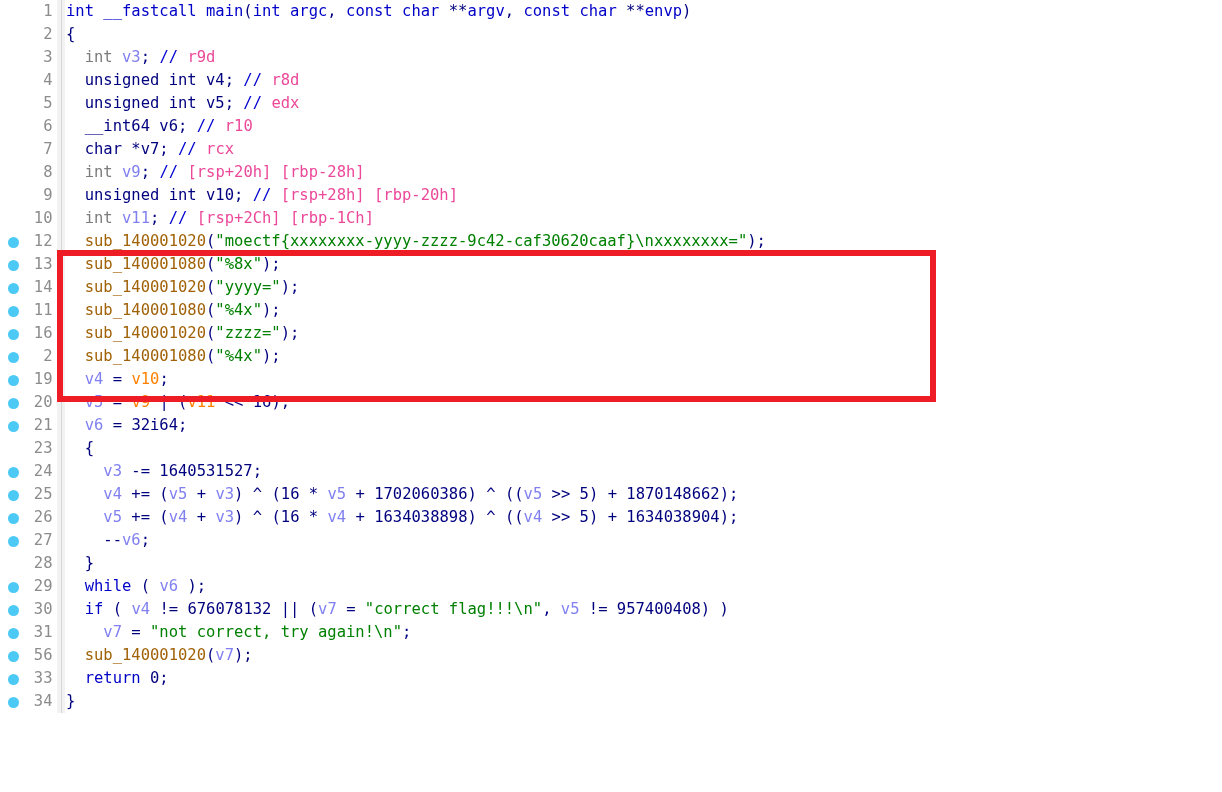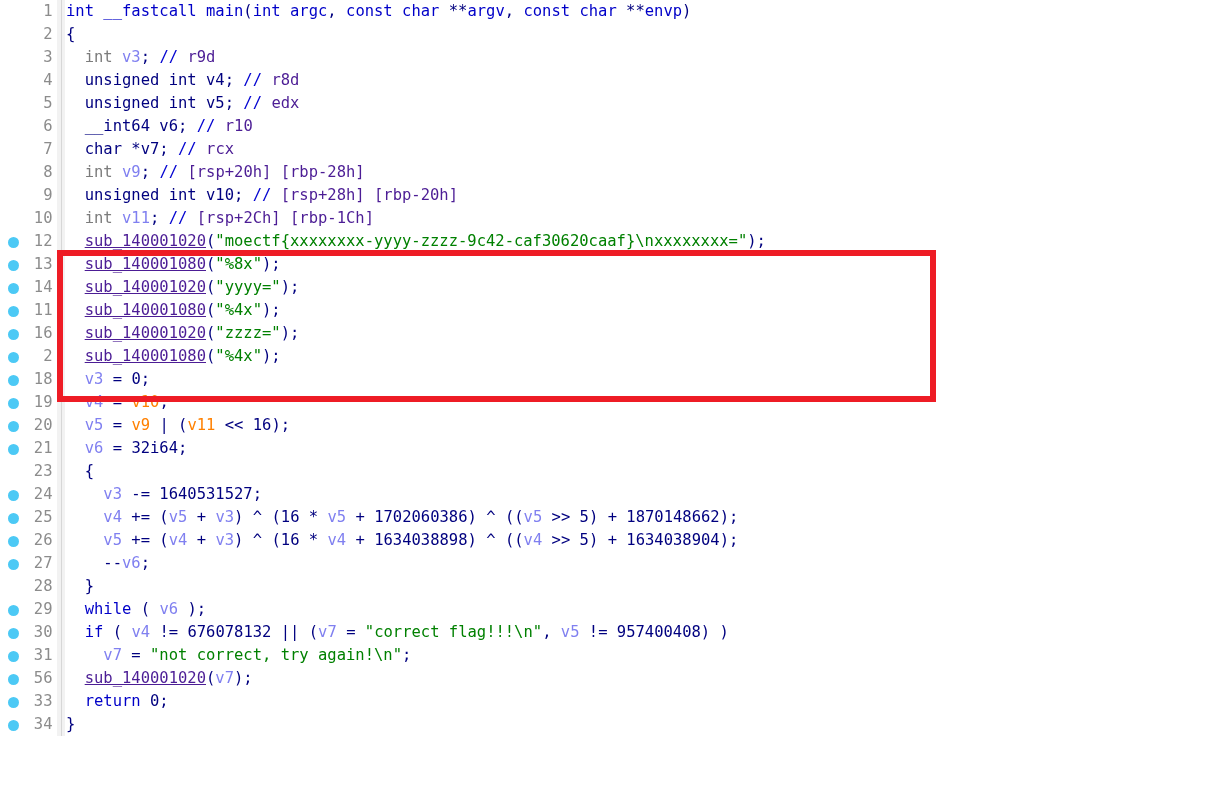--- a/index.html
+++ b/index.html
@@ -79,26 +79,26 @@
     position: absolute;
     left: 66px;
     top: 0;
     white-space: pre;
   }
 
   
   .kw        { color: #00007f; }   
   .kw-blue   { color: #0000c8; }   
   .type-dim  { color: #7c7c7c; }   
-  .fn        { color: #4c1d95; text-decoration: underline; }   
+  .fn        { color: #a16207; }   
   .str       { color: #008000; }   
   .var       { color: #8080f0; }   
   .var-hl    { color: #ff8000; }   
   .cmt-mark  { color: #0000d0; }   
-  .cmt       { color: #4c1d95; }   
+  .cmt       { color: #ec4899; }   
   .num       { color: #00007f; }   
   .punct     { color: #00007f; }
 
   
   #red-box {
     position: absolute;
     left: 57px;
     top: 250px;
     width: 879px;
     height: 152px;
@@ -121,21 +121,20 @@
       <div class="code-line"><span class="lineno">7</span><span class="gutter-band"></span><span class="gutter-rule"></span><span class="code-text">  <span class="kw">char</span> <span class="kw">*v7</span><span class="kw">;</span> <span class="cmt-mark">//</span> <span class="cmt">rcx</span></span></div>
       <div class="code-line"><span class="lineno">8</span><span class="gutter-band"></span><span class="gutter-rule"></span><span class="code-text">  <span class="type-dim">int</span> <span class="var" style="color: rgb(128, 128, 240);">v9</span><span class="kw">;</span> <span class="cmt-mark">//</span> <span class="cmt">[rsp+20h] [rbp-28h]</span></span></div>
       <div class="code-line"><span class="lineno">9</span><span class="gutter-band"></span><span class="gutter-rule"></span><span class="code-text">  <span class="kw">unsigned int</span> <span class="kw">v10</span><span class="kw">;</span> <span class="cmt-mark">//</span> <span class="cmt">[rsp+28h] [rbp-20h]</span></span></div>
       <div class="code-line"><span class="lineno">10</span><span class="gutter-band"></span><span class="gutter-rule"></span><span class="code-text">  <span class="type-dim">int</span> <span class="var" style="color: rgb(128, 128, 240);">v11</span><span class="kw">;</span> <span class="cmt-mark">//</span> <span class="cmt">[rsp+2Ch] [rbp-1Ch]</span></span></div>
       <div class="code-line"><span class="bp-dot" style="background: rgb(76, 201, 245);"></span><span class="lineno">12</span><span class="gutter-band"></span><span class="gutter-rule"></span><span class="code-text">  <span class="fn">sub_140001020</span><span class="punct">(</span><span class="str" style="color: rgb(0, 128, 0);">"moectf{xxxxxxxx-yyyy-zzzz-9c42-caf30620caaf}\nxxxxxxxx="</span><span class="punct">);</span></span></div>
       <div class="code-line"><span class="bp-dot" style="background: rgb(76, 201, 245);"></span><span class="lineno">13</span><span class="gutter-band"></span><span class="gutter-rule"></span><span class="code-text">  <span class="fn">sub_140001080</span><span class="punct">(</span><span class="str" style="color: rgb(0, 128, 0);">"%8x"</span><span class="punct">);</span></span></div>
       <div class="code-line"><span class="bp-dot" style="background: rgb(76, 201, 245);"></span><span class="lineno">14</span><span class="gutter-band"></span><span class="gutter-rule"></span><span class="code-text">  <span class="fn">sub_140001020</span><span class="punct">(</span><span class="str" style="color: rgb(0, 128, 0);">"yyyy="</span><span class="punct">);</span></span></div>
       <div class="code-line"><span class="bp-dot" style="background: rgb(76, 201, 245);"></span><span class="lineno">11</span><span class="gutter-band"></span><span class="gutter-rule"></span><span class="code-text">  <span class="fn">sub_140001080</span><span class="punct">(</span><span class="str" style="color: rgb(0, 128, 0);">"%4x"</span><span class="punct">);</span></span></div>
       <div class="code-line"><span class="bp-dot" style="background: rgb(76, 201, 245);"></span><span class="lineno">16</span><span class="gutter-band"></span><span class="gutter-rule"></span><span class="code-text">  <span class="fn">sub_140001020</span><span class="punct">(</span><span class="str" style="color: rgb(0, 128, 0);">"zzzz="</span><span class="punct">);</span></span></div>
       <div class="code-line"><span class="bp-dot" style="background: rgb(76, 201, 245);"></span><span class="lineno">2</span><span class="gutter-band"></span><span class="gutter-rule"></span><span class="code-text">  <span class="fn">sub_140001080</span><span class="punct">(</span><span class="str" style="color: rgb(0, 128, 0);">"%4x"</span><span class="punct">);</span></span></div>
-      <div class="code-line"><span class="bp-dot" style="background: rgb(76, 201, 245);"></span><span class="lineno">18</span><span class="gutter-band"></span><span class="gutter-rule"></span><span class="code-text">  <span class="var" style="color: rgb(128, 128, 240);">v3</span> <span class="punct">=</span> <span class="num">0</span><span class="punct">;</span></span></div>
       <div class="code-line"><span class="bp-dot" style="background: rgb(76, 201, 245);"></span><span class="lineno">19</span><span class="gutter-band"></span><span class="gutter-rule"></span><span class="code-text">  <span class="var" style="color: rgb(128, 128, 240);">v4</span> <span class="punct">=</span> <span class="var-hl" style="color: rgb(255, 128, 0);">v10</span><span class="punct">;</span></span></div>
       <div class="code-line"><span class="bp-dot" style="background: rgb(76, 201, 245);"></span><span class="lineno">20</span><span class="gutter-band"></span><span class="gutter-rule"></span><span class="code-text">  <span class="var" style="color: rgb(128, 128, 240);">v5</span> <span class="punct">=</span> <span class="var-hl" style="color: rgb(255, 128, 0);">v9</span> <span class="punct">|</span> <span class="punct">(</span><span class="var-hl" style="color: rgb(255, 128, 0);">v11</span> <span class="punct">&lt;&lt;</span> <span class="num">16</span><span class="punct">);</span></span></div>
       <div class="code-line"><span class="bp-dot" style="background: rgb(76, 201, 245);"></span><span class="lineno">21</span><span class="gutter-band"></span><span class="gutter-rule"></span><span class="code-text">  <span class="var" style="color: rgb(128, 128, 240);">v6</span> <span class="punct">=</span> <span class="num">32i64</span><span class="punct">;</span></span></div>
       <div class="code-line"><span class="lineno">23</span><span class="gutter-band"></span><span class="gutter-rule"></span><span class="code-text">  <span class="kw">{</span></span></div>
       <div class="code-line"><span class="bp-dot" style="background: rgb(76, 201, 245);"></span><span class="lineno">24</span><span class="gutter-band"></span><span class="gutter-rule"></span><span class="code-text">    <span class="var" style="color: rgb(128, 128, 240);">v3</span> <span class="punct">-=</span> <span class="num">1640531527</span><span class="punct">;</span></span></div>
       <div class="code-line"><span class="bp-dot" style="background: rgb(76, 201, 245);"></span><span class="lineno">25</span><span class="gutter-band"></span><span class="gutter-rule"></span><span class="code-text">    <span class="var" style="color: rgb(128, 128, 240);">v4</span> <span class="punct">+=</span> <span class="punct">(</span><span class="var" style="color: rgb(128, 128, 240);">v5</span> <span class="punct">+</span> <span class="var" style="color: rgb(128, 128, 240);">v3</span><span class="punct">)</span> <span class="punct">^</span> <span class="punct">(</span><span class="num">16</span> <span class="punct">*</span> <span class="var" style="color: rgb(128, 128, 240);">v5</span> <span class="punct">+</span> <span class="num">1702060386</span><span class="punct">)</span> <span class="punct">^</span> <span class="punct">((</span><span class="var" style="color: rgb(128, 128, 240);">v5</span> <span class="punct">&gt;&gt;</span> <span class="num">5</span><span class="punct">)</span> <span class="punct">+</span> <span class="num">1870148662</span><span class="punct">);</span></span></div>
       <div class="code-line"><span class="bp-dot" style="background: rgb(76, 201, 245);"></span><span class="lineno">26</span><span class="gutter-band"></span><span class="gutter-rule"></span><span class="code-text">    <span class="var" style="color: rgb(128, 128, 240);">v5</span> <span class="punct">+=</span> <span class="punct">(</span><span class="var" style="color: rgb(128, 128, 240);">v4</span> <span class="punct">+</span> <span class="var" style="color: rgb(128, 128, 240);">v3</span><span class="punct">)</span> <span class="punct">^</span> <span class="punct">(</span><span class="num">16</span> <span class="punct">*</span> <span class="var" style="color: rgb(128, 128, 240);">v4</span> <span class="punct">+</span> <span class="num">1634038898</span><span class="punct">)</span> <span class="punct">^</span> <span class="punct">((</span><span class="var" style="color: rgb(128, 128, 240);">v4</span> <span class="punct">&gt;&gt;</span> <span class="num">5</span><span class="punct">)</span> <span class="punct">+</span> <span class="num">1634038904</span><span class="punct">);</span></span></div>
       <div class="code-line"><span class="bp-dot" style="background: rgb(76, 201, 245);"></span><span class="lineno">27</span><span class="gutter-band"></span><span class="gutter-rule"></span><span class="code-text">    <span class="punct">--</span><span class="var" style="color: rgb(128, 128, 240);">v6</span><span class="punct">;</span></span></div>
       <div class="code-line"><span class="lineno">28</span><span class="gutter-band"></span><span class="gutter-rule"></span><span class="code-text">  <span class="kw">}</span></span></div>
       <div class="code-line"><span class="bp-dot" style="background: rgb(76, 201, 245);"></span><span class="lineno">29</span><span class="gutter-band"></span><span class="gutter-rule"></span><span class="code-text">  <span class="kw-blue">while</span> <span class="punct">(</span> <span class="var" style="color: rgb(128, 128, 240);">v6</span> <span class="punct">);</span></span></div>

